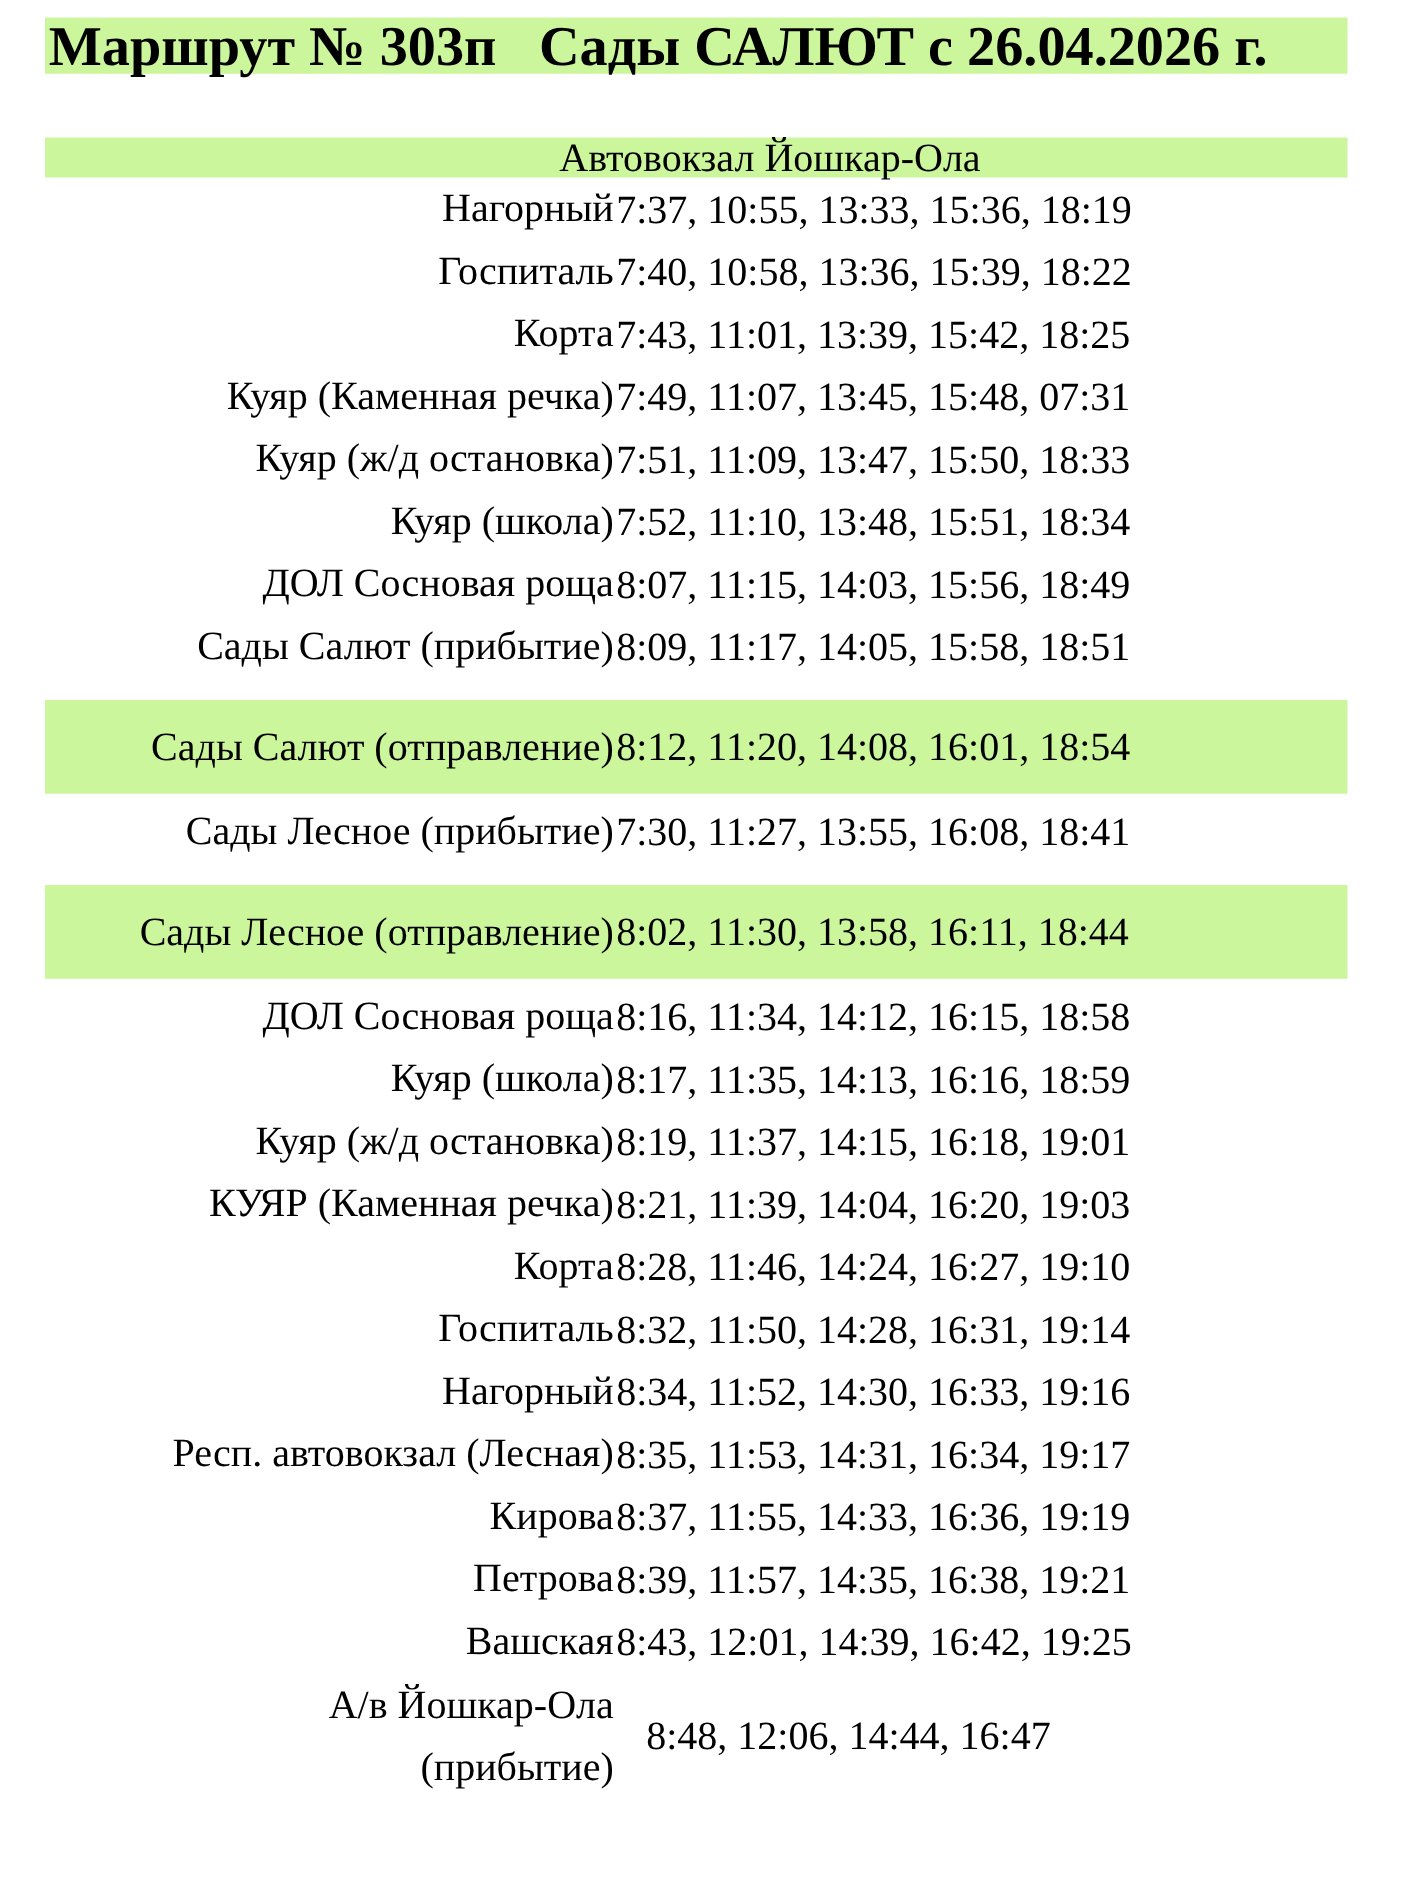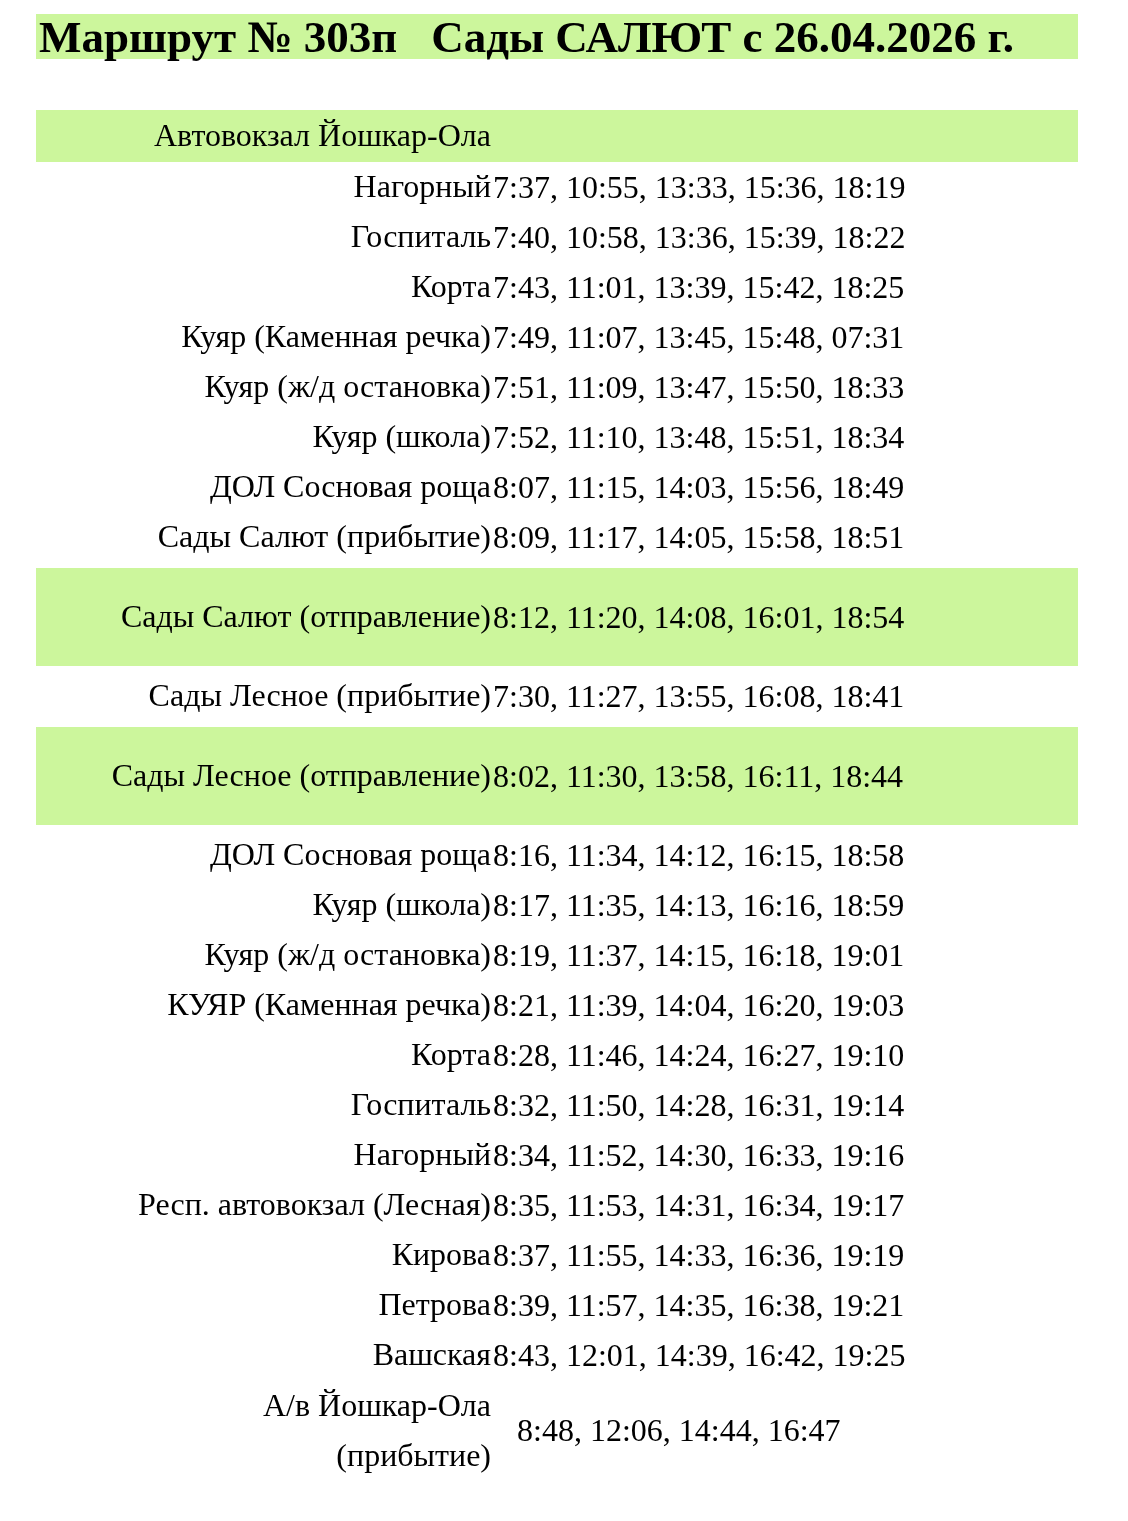--- a/index.html
+++ b/index.html
@@ -20,22 +20,22 @@
   .title-bar .title-right{margin-left:34px;}
   .schedule{
     position:absolute;left:36px;top:110px;width:1042px;
   }
   .row{
     display:flex;align-items:center;height:50px;font-size:32px;
   }
   .row .stop{width:455px;text-align:right;line-height:1.05;}
   .row .times{flex:1;padding-left:2px;white-space:nowrap;}
   .row.green{background:var(--hl);}
-  .row.green:not(.section){height:52px;}
-  .row.section{height:98px;margin-top:6px;margin-bottom:5px;}
+  .row.green:not(.section){height:32px;flex-direction:column;}
+  .row.section{height:75px;margin-top:18px;margin-bottom:5px;}
   .row.tall{height:100px;gap:24px;}
   .row.tall .stop-line{line-height:50px;}
 </style>
 </head>
 <body>
 
 <div class="title-bar">
   <span class="title-left">Маршрут № 303п</span>
   <span class="title-right">Сады САЛЮТ с 26.04.2026 г.</span>
 </div>

